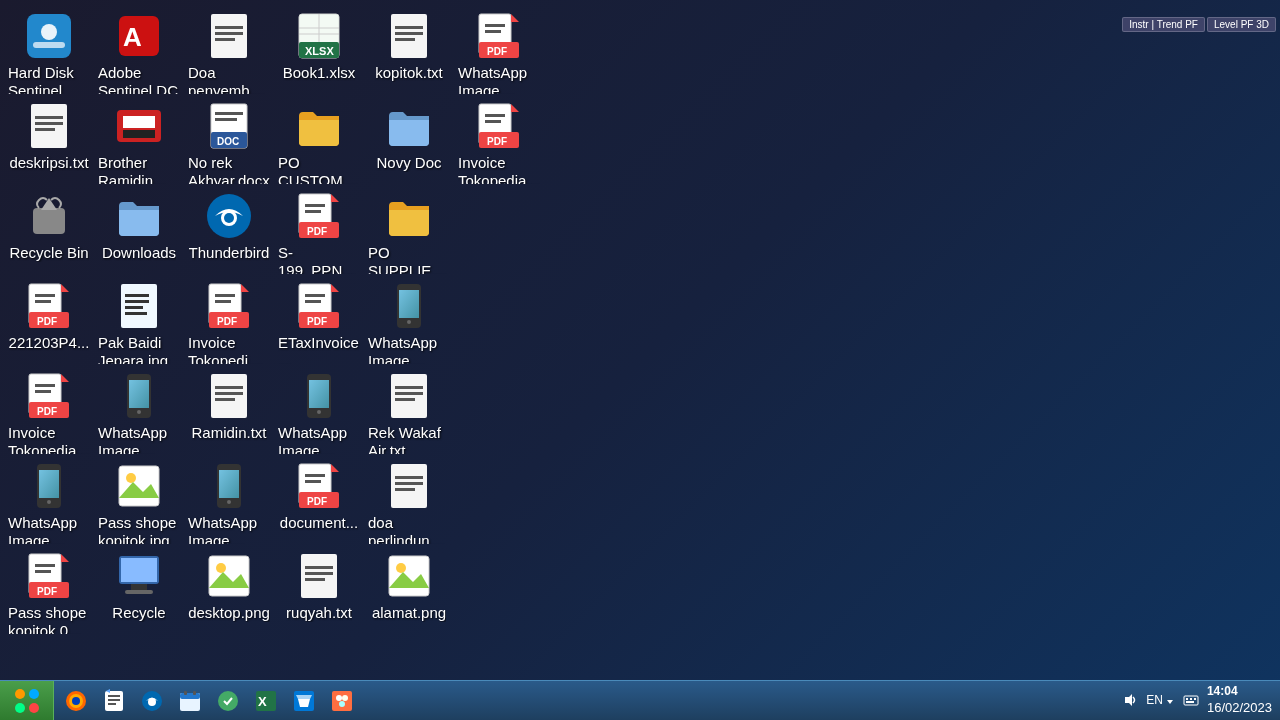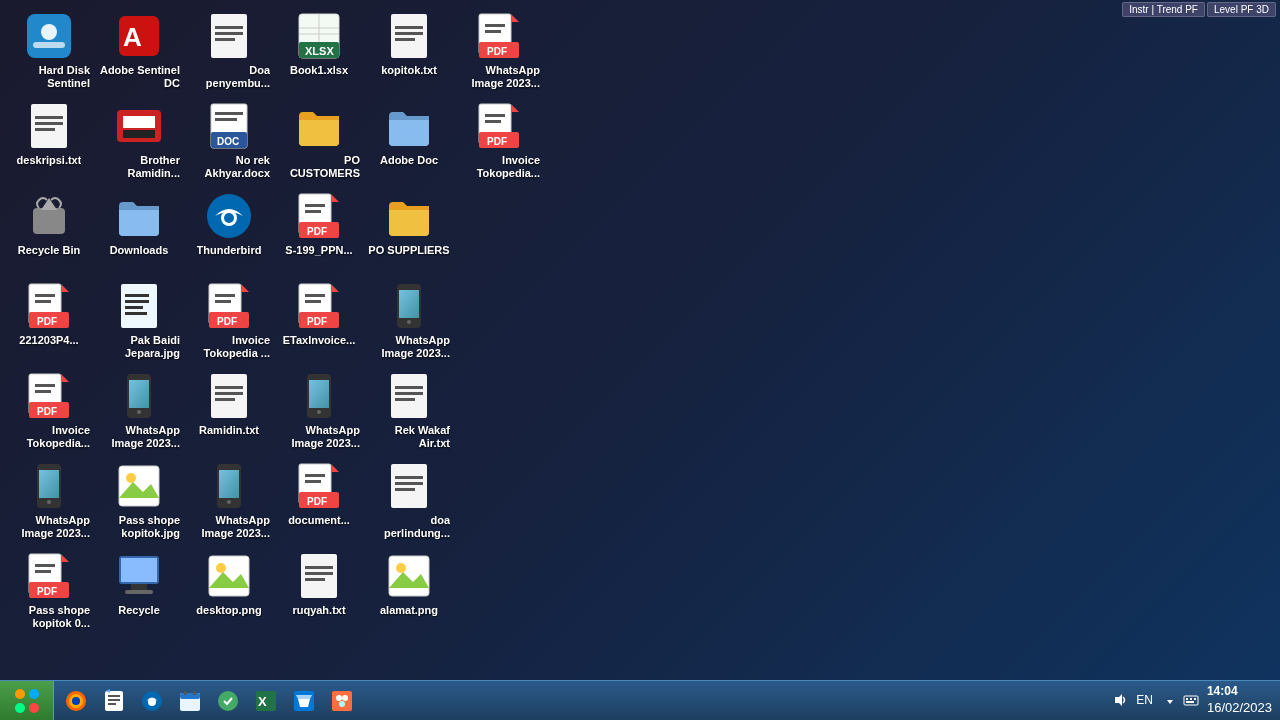--- a/index.html
+++ b/index.html
@@ -41,30 +41,29 @@
       width: 48px;
       height: 48px;
       display: flex;
       align-items: center;
       justify-content: center;
       margin-bottom: 4px;
       flex-shrink: 0;
     }
 
     .icon-label {
-      font-size: 11px;
+      font-size: 15px;
       color: #fff;
-      text-align: right;
+      text-align: left;
       text-shadow: 1px 1px 2px rgba(0,0,0,0.9);
       line-height: 1.2;
       word-break: break-word;
       max-width: 82px;
       overflow: hidden;
       display: -webkit-box;
-      font-weight: bold;
       -webkit-line-clamp: 2;
       -webkit-box-orient: vertical;
     }
 
     
     .taskbar {
       position: absolute;
       bottom: 0;
       left: 0;
       width: 100%;
@@ -112,40 +111,40 @@
       align-items: center;
       padding: 0 8px;
       gap: 8px;
     }
 
     .lang-indicator {
       color: #fff;
       font-size: 12px;
       display: flex;
       align-items: flex-end;
-      gap: 12px;
+      gap: 2px;
     }
 
     .clock {
       color: #fff;
       font-size: 11px;
       text-align: left;
       line-height: 1.3;
     }
 
     .notification-area {
       display: flex;
       align-items: center;
       gap: 4px;
     }
 
     
     .top-bar-hint {
       position: absolute;
-      top: 0;
+      top: 15px;
       right: 0;
       display: flex;
       gap: 2px;
       padding: 2px 4px;
     }
     .top-bar-btn {
       background: rgba(80,80,120,0.7);
       border: 1px solid rgba(255,255,255,0.2);
       color: #fff;
       font-size: 10px;
@@ -516,21 +515,21 @@
       </div>
       <div class="icon-label">kopitok.txt</div>
     </div>
     <div class="desktop-icon">
       <div class="icon-img">
         <svg viewBox="0 0 48 48" width="48" height="48">
           <path d="M4 14 Q4 10 8 10 L18 10 L22 14 L44 14 Q44 14 44 18 L44 40 Q44 44 40 44 L8 44 Q4 44 4 40Z" fill="#6699cc"></path>
           <path d="M4 18 L44 18 L44 40 Q44 44 40 44 L8 44 Q4 44 4 40Z" fill="#88bbee"></path>
         </svg>
       </div>
-      <div class="icon-label">Adobe Doc</div>
+      <div class="icon-label">Novy Doc</div>
     </div>
     <div class="desktop-icon">
       <div class="icon-img">
         <svg viewBox="0 0 48 48" width="48" height="48">
           <path d="M4 14 Q4 10 8 10 L18 10 L22 14 L44 14 Q44 14 44 18 L44 40 Q44 44 40 44 L8 44 Q4 44 4 40Z" fill="#e8a020"></path>
           <path d="M4 18 L44 18 L44 40 Q44 44 40 44 L8 44 Q4 44 4 40Z" fill="#f0c040"></path>
         </svg>
       </div>
       <div class="icon-label">PO SUPPLIERS</div>
     </div>

